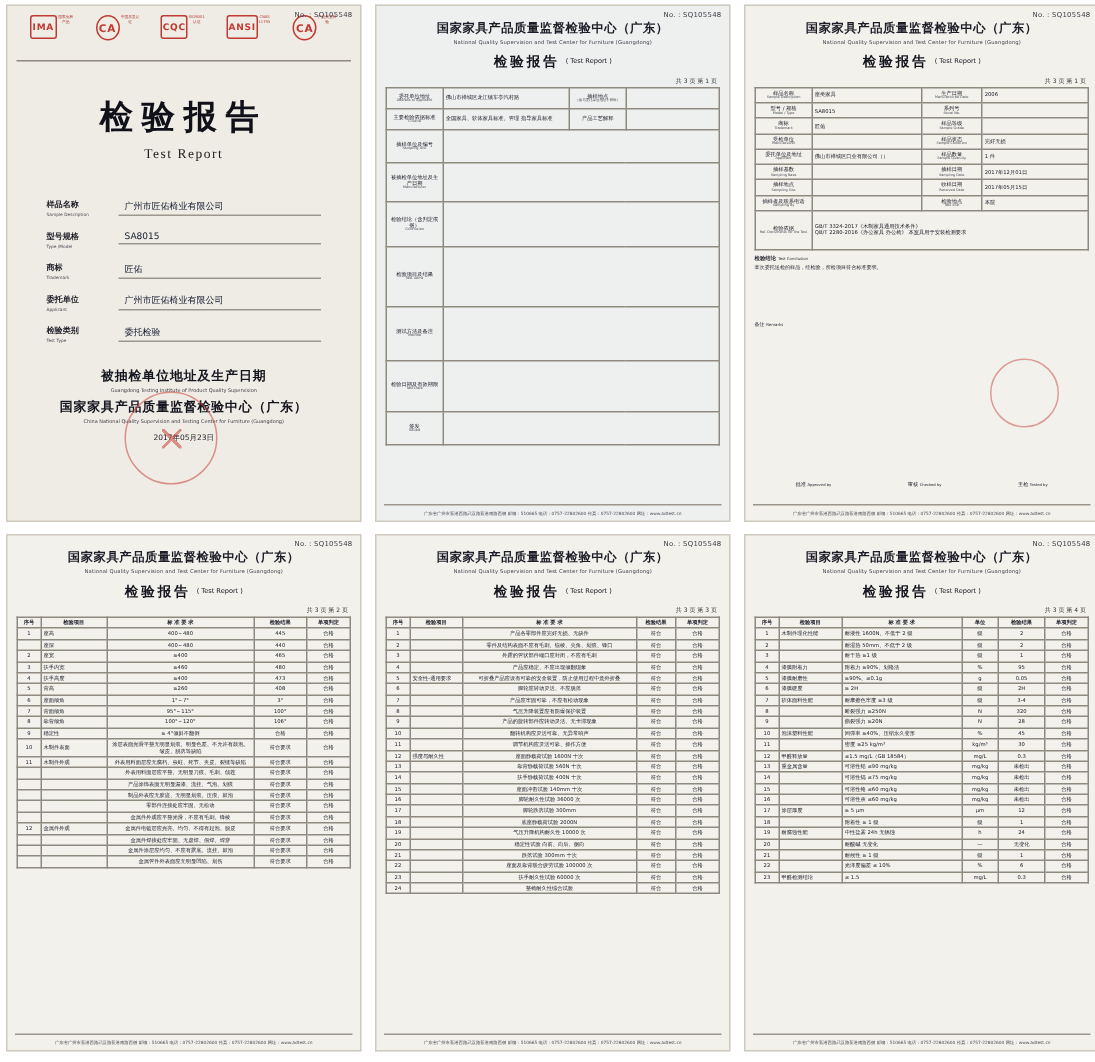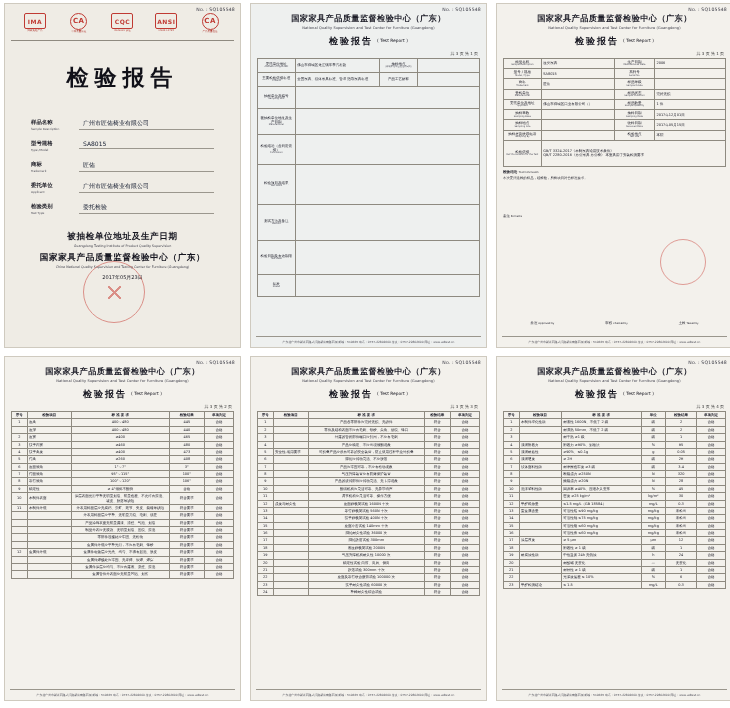--- a/index.html
+++ b/index.html
@@ -62,22 +62,22 @@
     position:absolute; bottom:10px; left:5px; right:5px;
     border-top:1px solid #9a968c;
   }
 
   
   .cover-marks {
     display:flex; justify-content:space-around; align-items:center;
     padding:6px 8px 2px 8px;
   }
   .mark {
-    width:30px; height:26px; display:flex; flex-direction:column;
-    align-items:center; justify-content:center;
+    width:30px; height:26px; display:flex; flex-direction:row;
+    align-items:flex-start; justify-content:center;
   }
   .mark .badge {
     width:22px; height:16px; border:1.2px solid #c03a33;
     color:#c03a33; font-size:6px; font-weight:bold;
     display:flex; align-items:center; justify-content:center;
     border-radius:2px; letter-spacing:.5px;
   }
   .mark .badge.round {
     border-radius:50%; width:17px; height:17px; font-size:7px;
   }
@@ -178,20 +178,21 @@
         <div class="cap">CNAS L1795</div>
       </div>
       <div class="mark">
         <div class="badge round">CA</div>
         <div class="cap">产品质量检验</div>
       </div>
     </div>
     <div class="cover-rule"></div>
 
     <div class="cover-title">检验报告</div>
+    <div class="cover-title-en">Test Report</div>
 
     <div class="cover-fields">
       <div class="cfield">
         <div class="cf-label">
           <span class="cn">样品名称</span>
           <span class="en">Sample Description</span>
         </div>
         <div class="cf-val">广州市匠佑椅业有限公司</div>
       </div>
       <div class="cfield">

